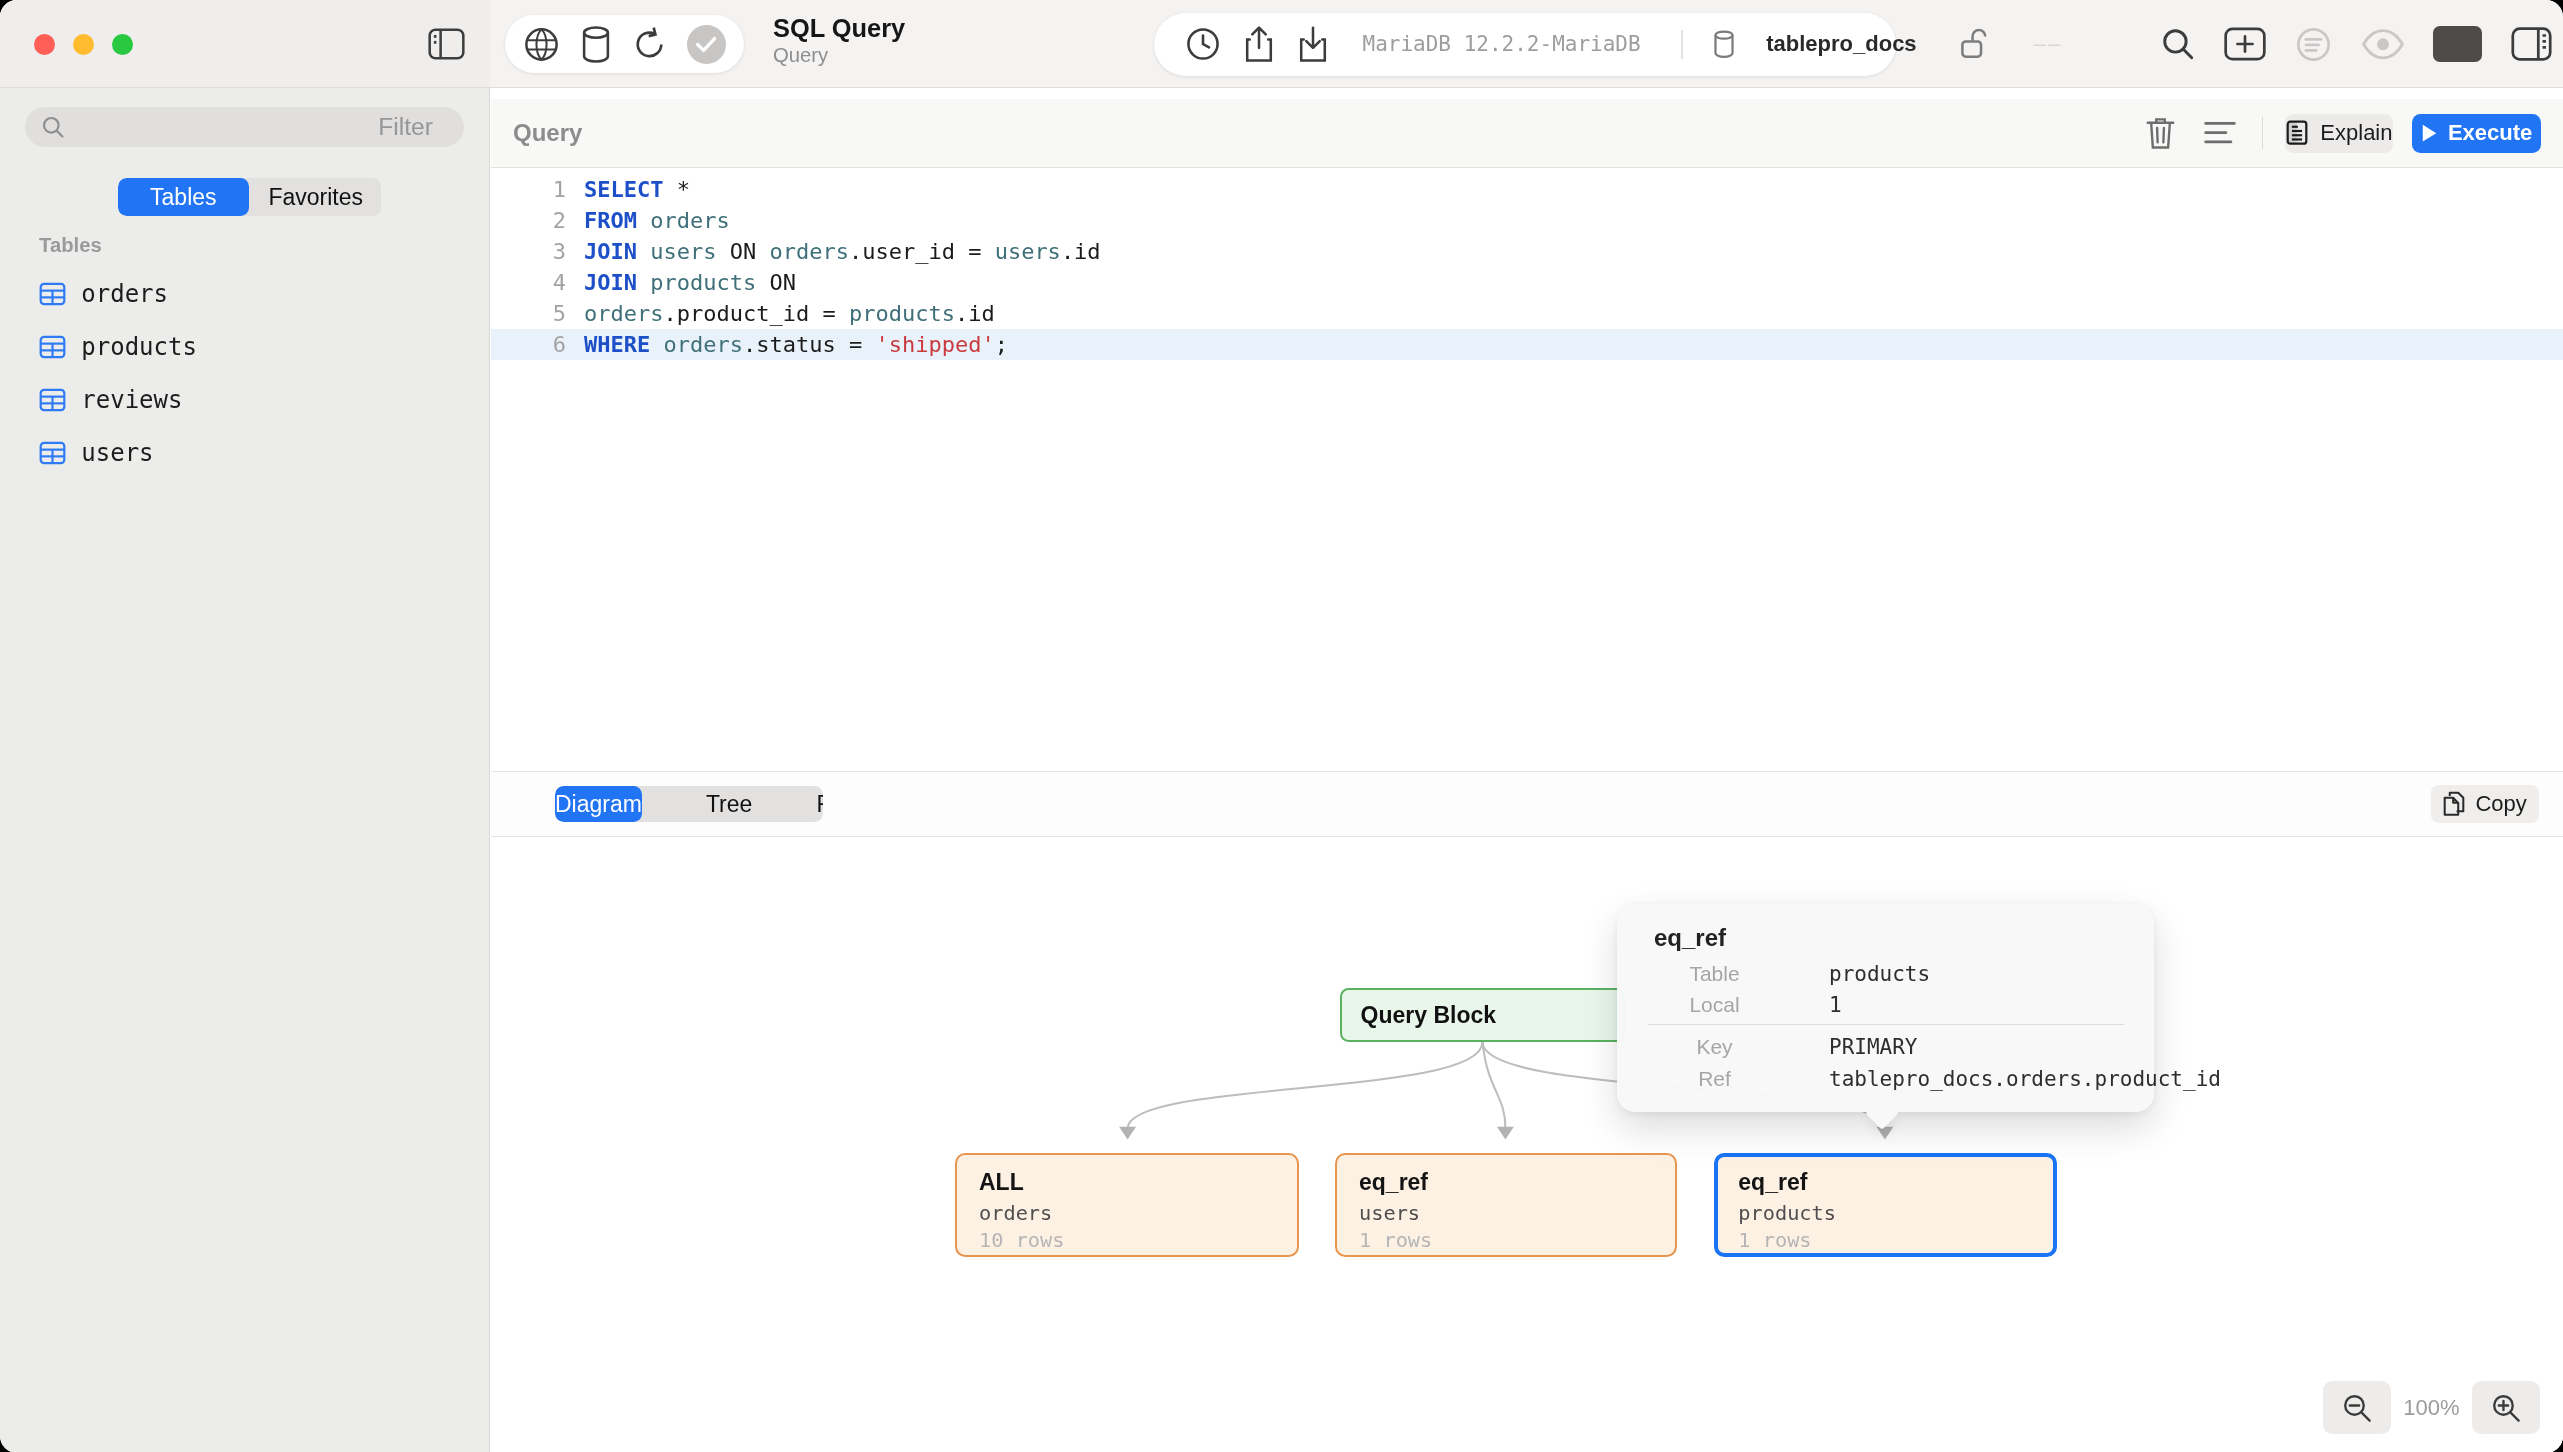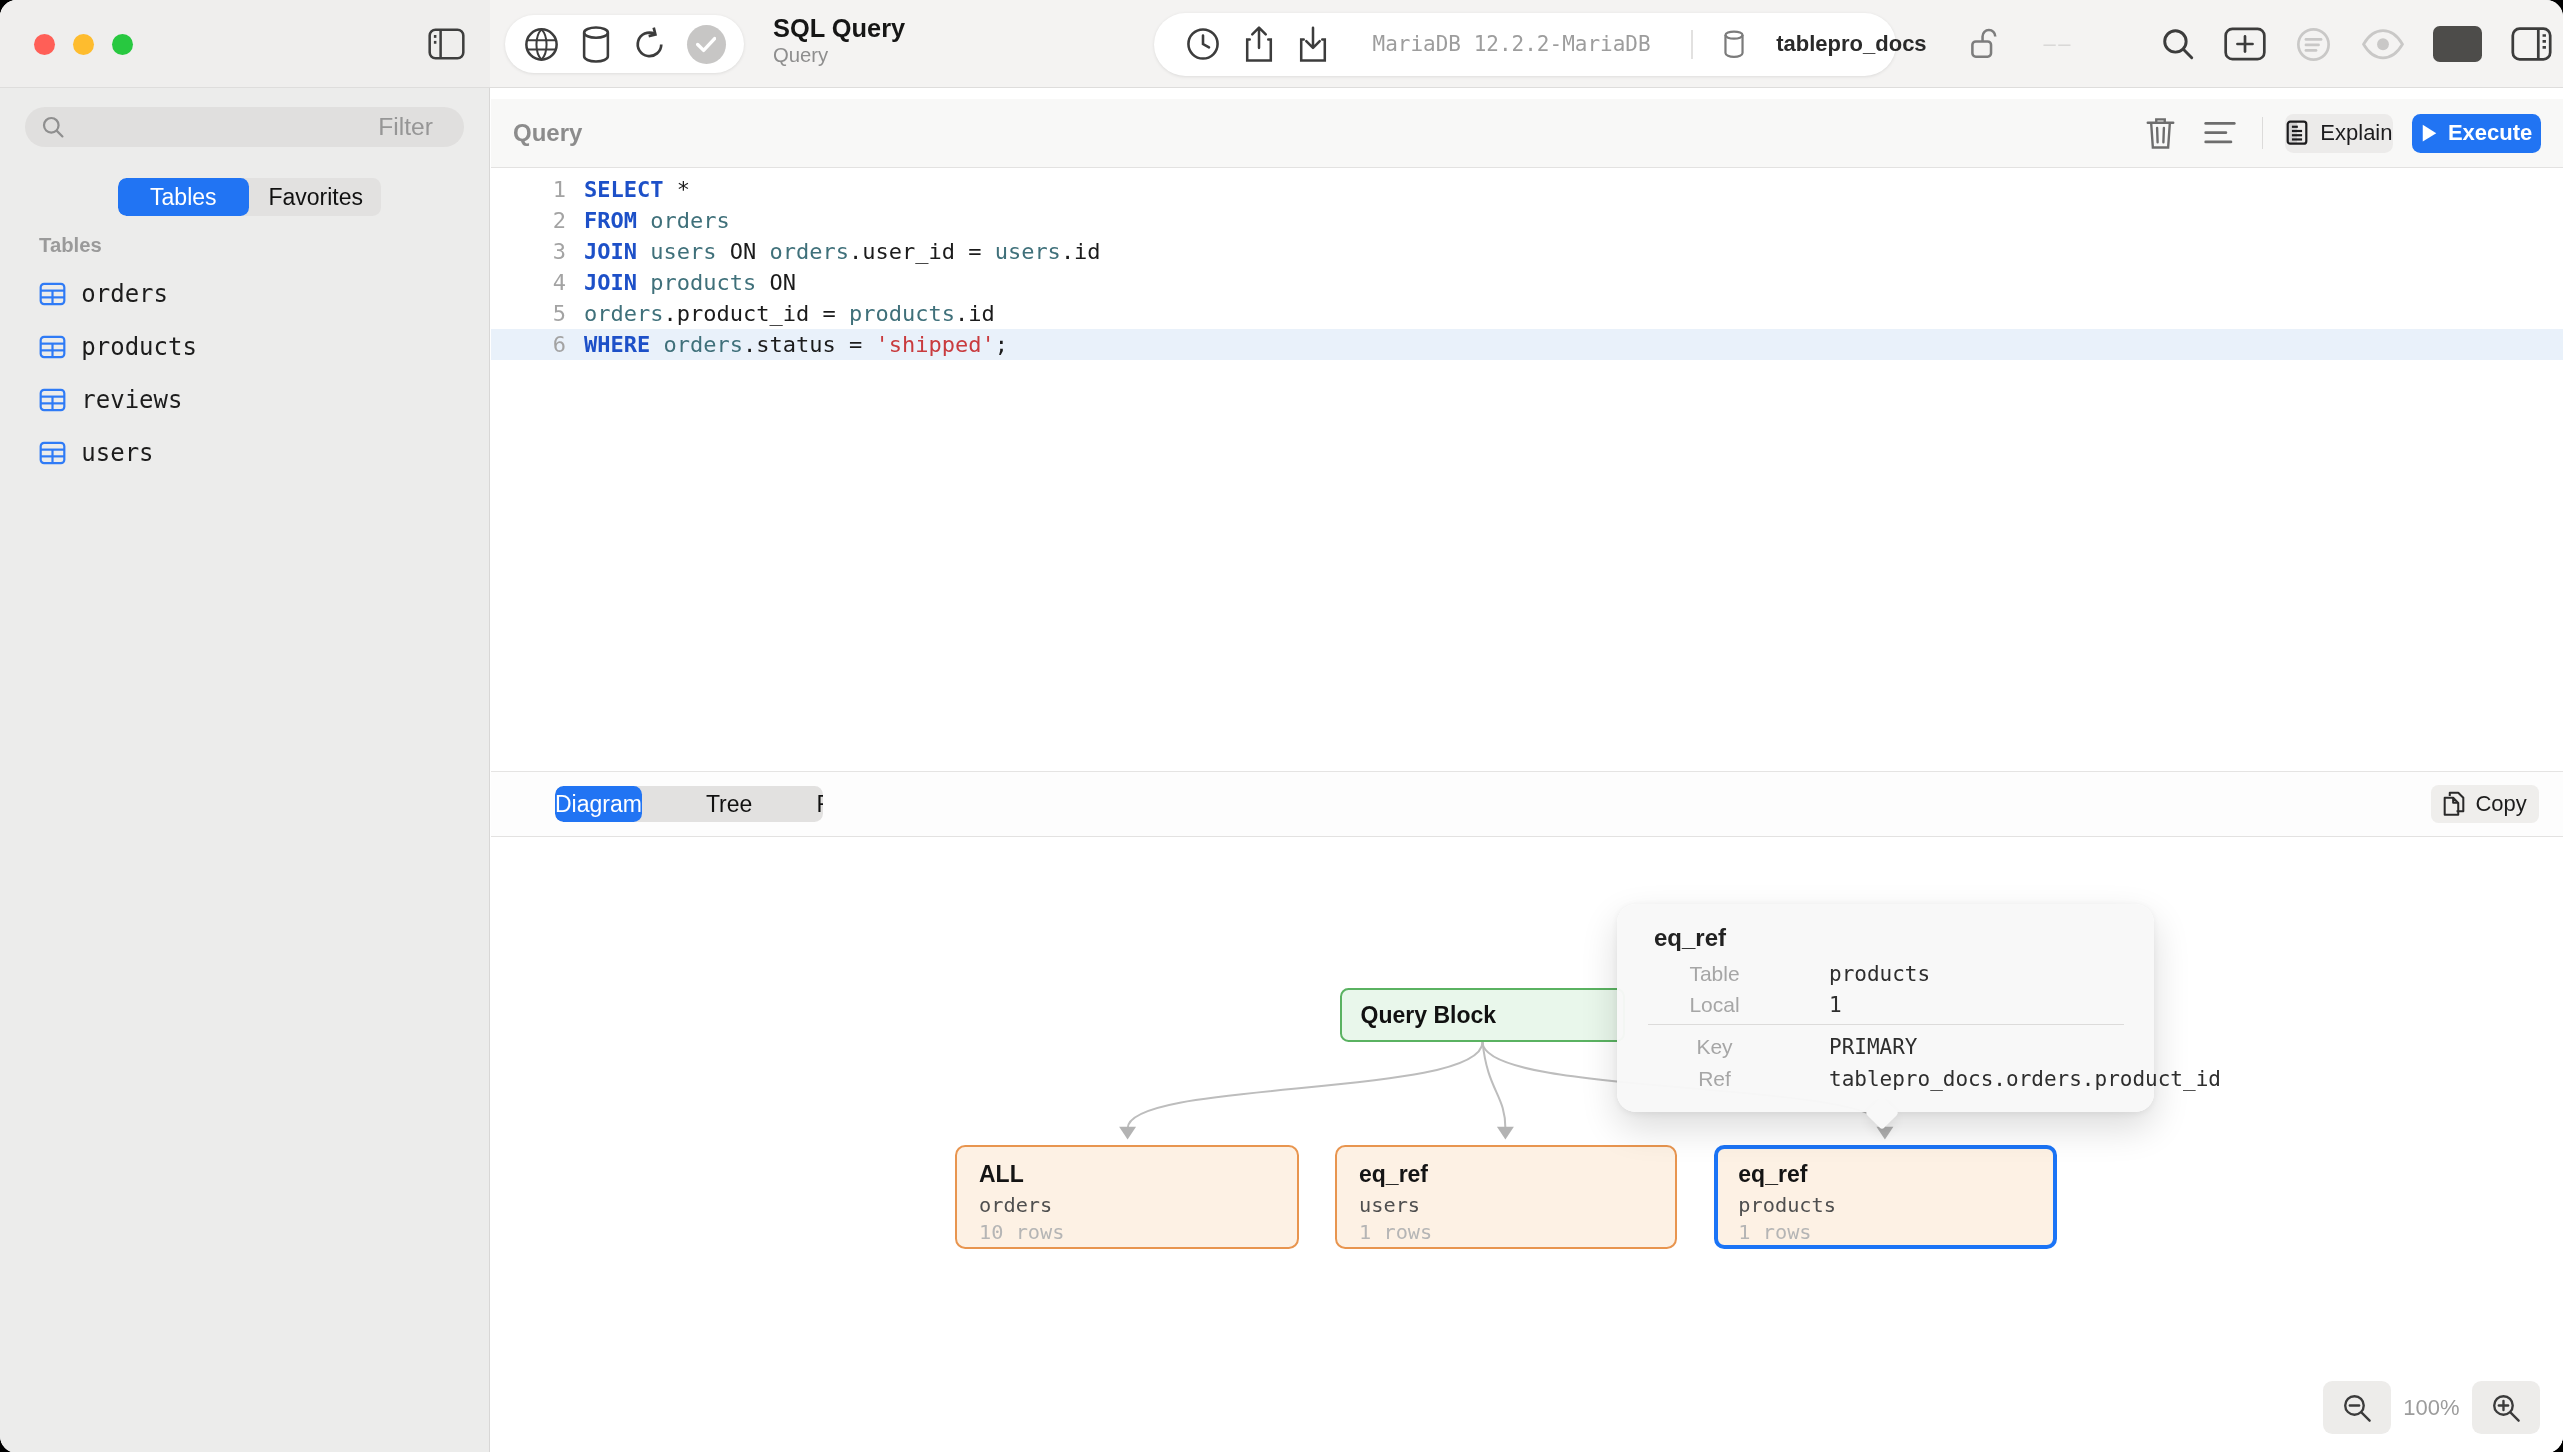--- a/index.html
+++ b/index.html
@@ -16,21 +16,21 @@
   .tb-abs{position:absolute;display:flex;align-items:center;}
   .sidebar-toggle{left:428px;top:28px;width:37px;height:32px;color:#3e3e3e;}
   .pill{position:absolute;background:#fff;border-radius:34px;box-shadow:0 0.8px 3.4px rgba(0,0,0,.10);display:flex;align-items:center;}
   .pill.icons4{left:505px;top:15.3px;width:239px;height:58px;justify-content:space-evenly;color:#3c3c3c;}
   .check-circle{width:39px;height:39px;border-radius:50%;background:#c7c6c5;display:flex;align-items:center;justify-content:center;}
   .title-block{position:absolute;left:773px;top:13.6px;}
   .title-block .t1{font-size:25.4px;font-weight:700;color:#161616;line-height:29px;}
   .title-block .t2{font-size:20.3px;color:#8e8e8e;line-height:24px;}
   .pill.conn{left:1154px;top:12.7px;width:742px;height:63px;padding:0;color:#4a4a4a;}
   .conn .seg{display:flex;align-items:center;gap:22px;padding-left:30.5px;}
-  .conn .server{font-family:"DejaVu Sans Mono",monospace;font-size:21px;color:#9d9d9d;margin-left:22px;white-space:nowrap;}
+  .conn .server{font-family:"DejaVu Sans Mono",monospace;font-size:21px;color:#9d9d9d;margin-left:12px;white-space:nowrap;}
   .conn .vsep{width:1.7px;height:29px;background:#e2e1e0;margin:0 15.3px 0 18.6px;}
   .conn .db{font-size:22px;font-weight:700;color:#2a2a2a;margin-left:8.5px;}
   .conn .dash{font-size:22px;color:#d9d8d7;letter-spacing:2.5px;margin-left:22px;}
   .right-icons{position:absolute;left:2153px;top:15.3px;width:392px;height:58px;display:flex;align-items:center;justify-content:space-between;padding:0 6.8px;color:#3c3c3c;}
   .dim{color:#c9c8c7;}
   .dark-rect{width:49px;height:36px;border-radius:6.8px;background:#4d4c4a;}
 
   
   .sidebar{position:absolute;left:0;top:87px;width:490px;height:1365px;background:#ececeb;border-right:0.8px solid #d8d7d6;box-sizing:border-box;}
   .filter{position:absolute;left:25.4px;top:20.3px;width:439px;height:40px;background:#e0dfde;border-radius:20.3px;display:flex;align-items:center;padding:0 15.3px;box-sizing:border-box;color:#8f8f8f;}
@@ -71,21 +71,21 @@
 
   
   .tabbar{height:66px;background:#fdfdfd;border-top:0.8px solid #e5e4e3;border-bottom:0.8px solid #e3e2e1;display:flex;align-items:center;box-sizing:border-box;flex:0 0 auto;}
   .segmented.res{position:static;margin-left:64px;width:268px;height:36px;gap:32px;}
   .copybtn{margin-left:auto;margin-right:24px;width:108px;height:38px;background:#efeeec;border-radius:7.6px;display:flex;align-items:center;justify-content:center;gap:10.2px;font-size:22px;color:#1c1c1c;}
 
   
   .diagram{flex:0 0 auto;height:615px;position:relative;background:#fff;}
   .edges{position:absolute;left:0;top:0;z-index:1;}
   .qblock{position:absolute;left:849px;top:151px;width:285px;height:54px;background:#e9f7eb;border:2.5px solid #5ab261;border-radius:8.5px;box-sizing:border-box;display:flex;align-items:center;padding-left:18.6px;font-size:23px;font-weight:700;color:#111;z-index:2;}
-  .dnode{position:absolute;top:308px;height:104px;background:#fdf1e4;border:2.5px solid #e8954f;border-radius:10.2px;box-sizing:border-box;padding:13.6px 0 0 22px;z-index:2;}
+  .dnode{position:absolute;top:316px;height:104px;background:#fdf1e4;border:2.5px solid #e8954f;border-radius:10.2px;box-sizing:border-box;padding:13.6px 0 0 22px;z-index:2;}
   .dnode:nth-child(1){left:464px;width:344px;}
   .dnode:nth-child(2){left:844px;width:342px;}
   .dnode:nth-child(3){left:1223px;width:343px;border:4.2px solid #1b74f6;padding:12px 0 0 20.3px;}
   .dnode .nt{font-size:23px;font-weight:700;color:#141414;}
   .dnode .nsub{font-family:"DejaVu Sans Mono",monospace;font-size:20.3px;color:#4f4f4f;margin-top:5.1px;}
   .dnode .nrows{font-family:"DejaVu Sans Mono",monospace;font-size:20.3px;color:#b5b5b5;margin-top:3.4px;}
   .tooltip{position:absolute;left:1126px;top:67px;width:537px;height:208px;background:rgba(248,248,248,.97);border-radius:18.6px;box-shadow:0 15.3px 37px rgba(0,0,0,.14),0 1.7px 6.8px rgba(0,0,0,.06);z-index:4;}
   .tooltip .tail{position:absolute;left:253px;top:197px;width:24px;height:24px;background:#f8f8f8;transform:rotate(45deg);border-radius:3.4px;box-shadow:5.1px 5.1px 10.2px rgba(0,0,0,.06);}
   .tooltip .tt-title{position:absolute;left:37px;top:20.3px;font-size:24px;font-weight:700;color:#222;}
   .tt-row{position:absolute;left:0;width:100%;display:flex;align-items:center;}

